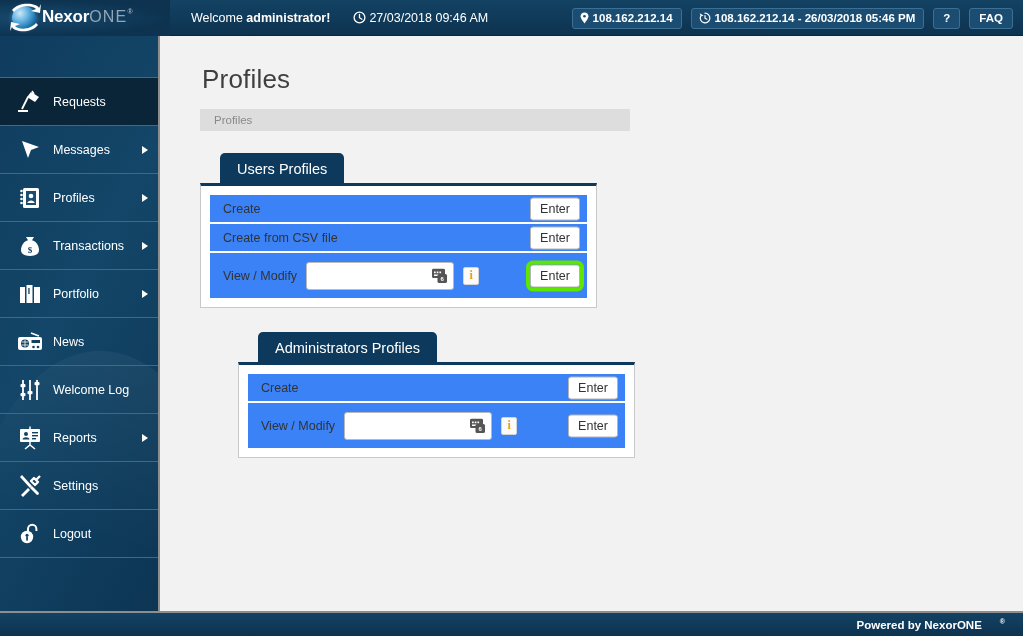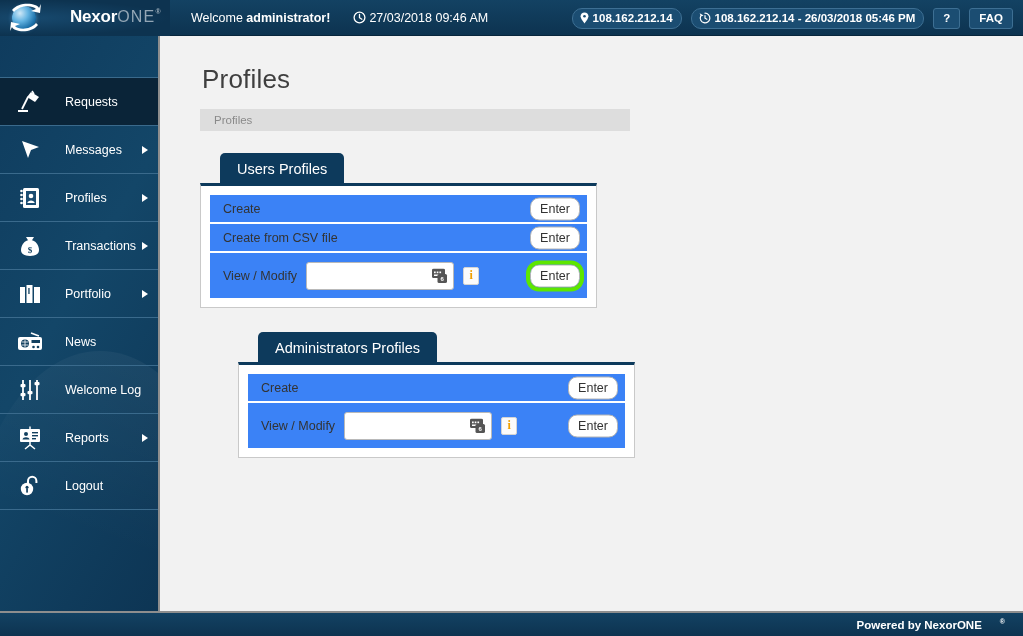--- a/index.html
+++ b/index.html
@@ -33,21 +33,21 @@
   }
   .logo-swoosh {
     position: absolute; left: 8px; top: 3px;
     width: 34px; height: 30px;
   }
   .logo-text {
     position: absolute; left: 42px; top: 7px;
     font-size: 17px; font-weight: bold; letter-spacing: -0.2px;
     white-space: nowrap;
   }
-  .logo-text .nexor { color: #ffffff; margin-left: 28px; }
+  .logo-text .nexor { color: #ffffff; }
   .logo-text .one {
     color: #93a6b5; font-weight: normal;
     letter-spacing: 1.2px; font-size: 16px;
   }
   .logo-text .reg { color: #9fb0bd; font-size: 7px; vertical-align: top; position: relative; top: 1px; }
 
   .welcome {
     color: #ffffff; font-size: 12.5px; margin-left: 21px;
     white-space: nowrap;
   }
@@ -57,21 +57,21 @@
     margin-left: 23px; color: #ffffff; font-size: 12.5px;
     white-space: nowrap;
   }
   .hdr-right {
     position: absolute; right: 10px; top: 0; height: 36px;
     display: flex; align-items: center; gap: 9px;
   }
   .hdr-pill {
     background: #1b4d72;
     border: 1px solid #3d6f93;
-    border-radius: 10px;
+    border-radius: 3px;
     color: #ffffff; font-size: 11.5px; font-weight: bold;
     padding: 3px 8px 4px 7px;
     display: flex; align-items: center; gap: 4px;
     white-space: nowrap;
     height: 21px;
   }
   .hdr-btn {
     background: #1b4d72;
     border: 1px solid #3d6f93;
     border-radius: 3px;
@@ -114,21 +114,21 @@
     padding-left: 13px;
   }
   .sb-item.active {
     background: #0a2438;
   }
   .sb-ico {
     width: 34px; min-width: 34px; height: 30px;
     display: flex; align-items: center; justify-content: center;
   }
   .sb-label {
-    font-size: 12.5px; margin-left: 18px; white-space: nowrap;
+    font-size: 12.5px; margin-left: 6px; white-space: nowrap;
   }
   .sb-arrow {
     position: absolute; right: 10px; top: 50%;
     transform: translateY(-50%);
     width: 0; height: 0;
     border-left: 6px solid #ffffff;
     border-top: 4.5px solid transparent;
     border-bottom: 4.5px solid transparent;
   }
 
@@ -188,21 +188,21 @@
     border-bottom: none;
   }
   .prow-label {
     font-size: 12.5px; color: #333333; white-space: nowrap;
   }
   .enter-btn {
     position: absolute; right: 7px; top: 50%;
     transform: translateY(-50%);
     background: #ffffff;
     border: 1px solid #b4b4b4;
-    border-radius: 9px;
+    border-radius: 3px;
     font-size: 12.5px; color: #333333;
     padding: 3px 9px 4px;
     cursor: pointer;
     font-family: "Liberation Sans", sans-serif;
   }
   .enter-btn.hl {
     outline: 4px solid #5ee600;
     outline-offset: 0px;
   }
   .txtfield {
@@ -414,20 +414,31 @@
           <rect x="14" y="9" width="6" height="1.4"></rect>
           <rect x="14" y="12" width="4" height="1.4"></rect>
         </g>
         <path d="M12 16 V20 M7 23 L12 19 L17 23" stroke="#ffffff" stroke-width="1.5" fill="none"></path>
       </svg>
     </span>
     <span class="sb-label">Reports</span>
     <span class="sb-arrow"></span>
   </div>
 
+  <div class="sb-item">
+    <span class="sb-ico">
+      <svg width="24" height="24" viewBox="0 0 24 24">
+        <path d="M2 3 L4 1 L14 12 L12 14 Z" fill="#ffffff"></path>
+        <path d="M14 12 L21 19 A2 2 0 0 1 19 21 L12 14 Z" fill="#ffffff"></path>
+        <path d="M22 2 L18 6 L20 8 L17 11 L13 7 L16 4 L18 6" fill="none" stroke="#ffffff" stroke-width="2.3" stroke-linejoin="round"></path>
+        <path d="M3 21 L10 14 L12 16 L5 23 Z" fill="#ffffff"></path>
+      </svg>
+    </span>
+    <span class="sb-label">Settings</span>
+  </div>
 
   <div class="sb-item">
     <span class="sb-ico">
       <svg width="24" height="24" viewBox="0 0 24 24">
         <path d="M10 10 V7 A4.2 4.2 0 0 1 18.4 7 V9" fill="none" stroke="#ffffff" stroke-width="2"></path>
         <circle cx="9" cy="15" r="6.2" fill="#ffffff"></circle>
         <circle cx="9" cy="13.3" r="1.5" fill="#12405f"></circle>
         <rect x="8.2" y="14.4" width="1.7" height="4.2" fill="#12405f"></rect>
       </svg>
     </span>

